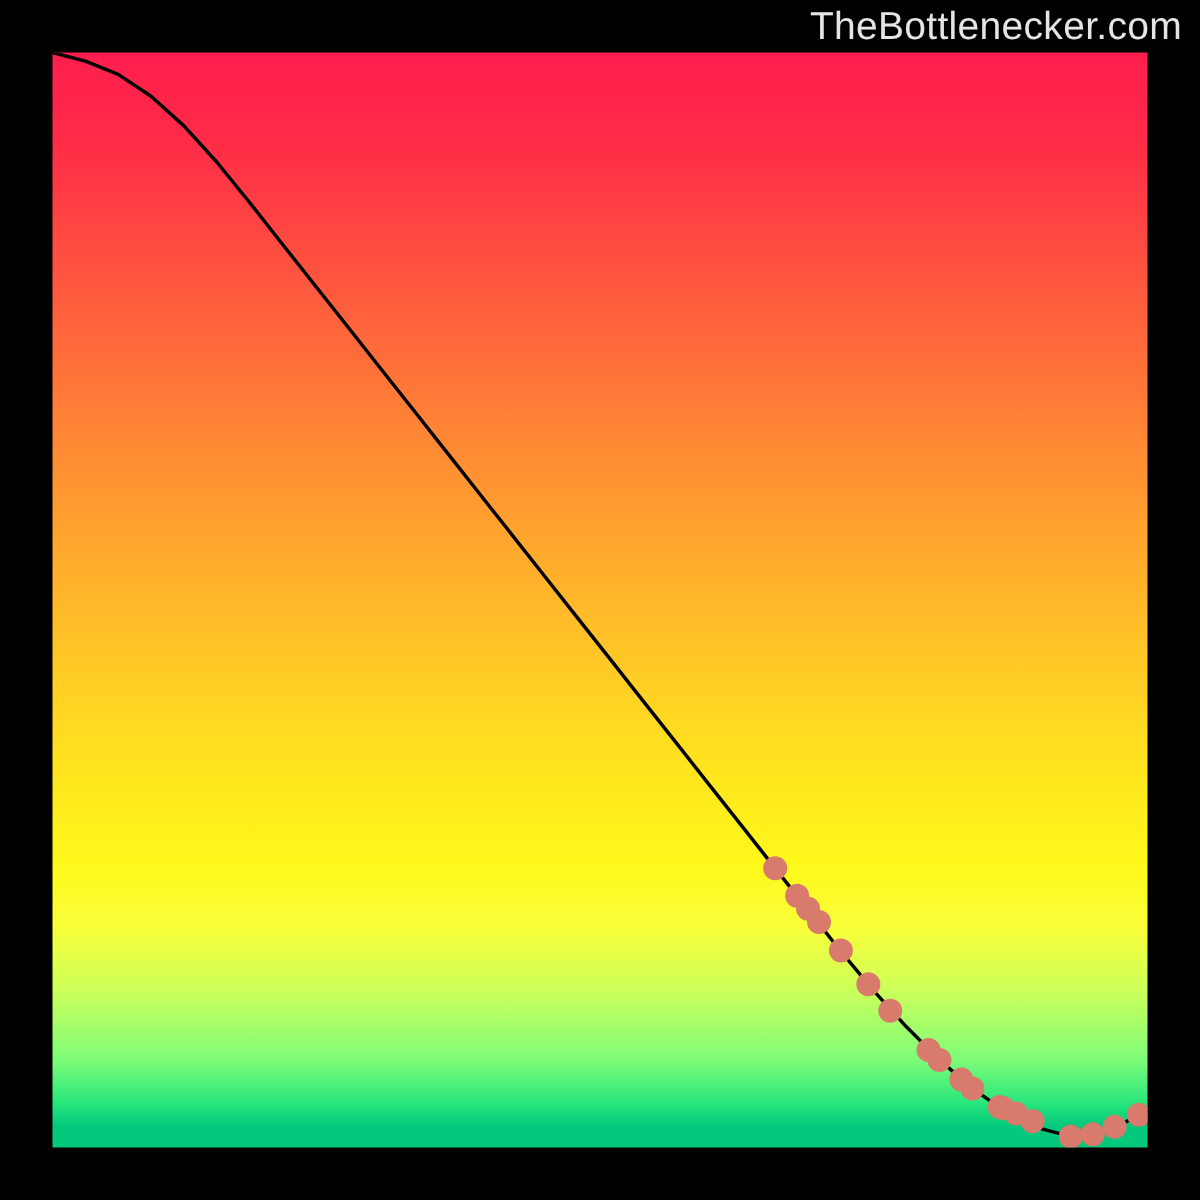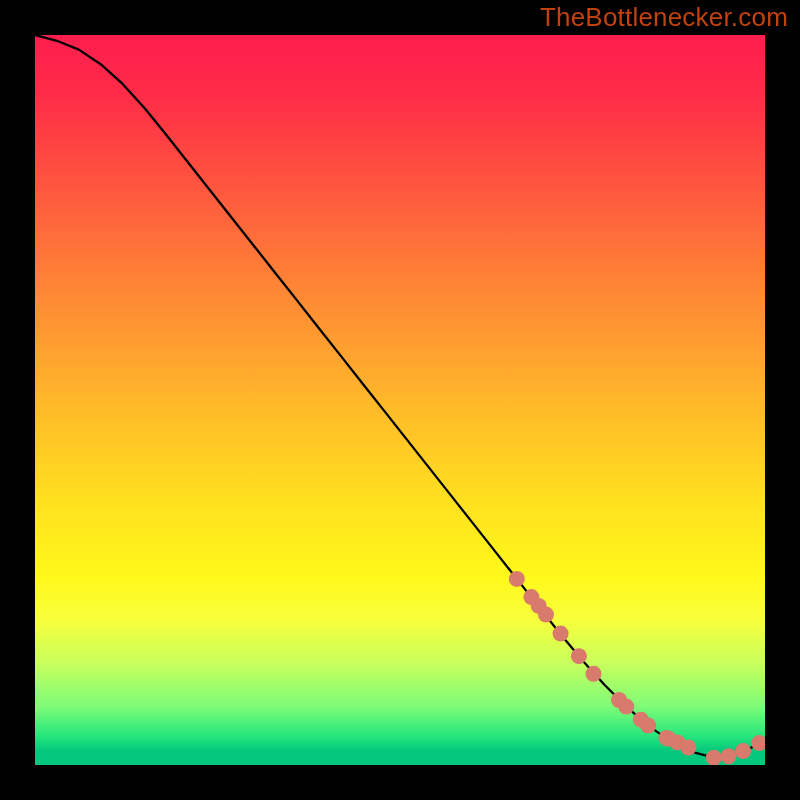--- a/index.html
+++ b/index.html
@@ -14,21 +14,21 @@
   .outer {
     position: relative;
     width: 800px;
     height: 800px;
     background: #000;
   }
   .watermark {
     position: absolute;
     top: 2px;
     right: 12px;
-    color: #c2410c;
+    color: #e5e5e5;
     font-size: 26px;
     font-weight: 500;
     letter-spacing: 0.2px;
     white-space: nowrap;
   }
   .plot-area {
     position: absolute;
     left: 35px;
     top: 35px;
     width: 730px;

